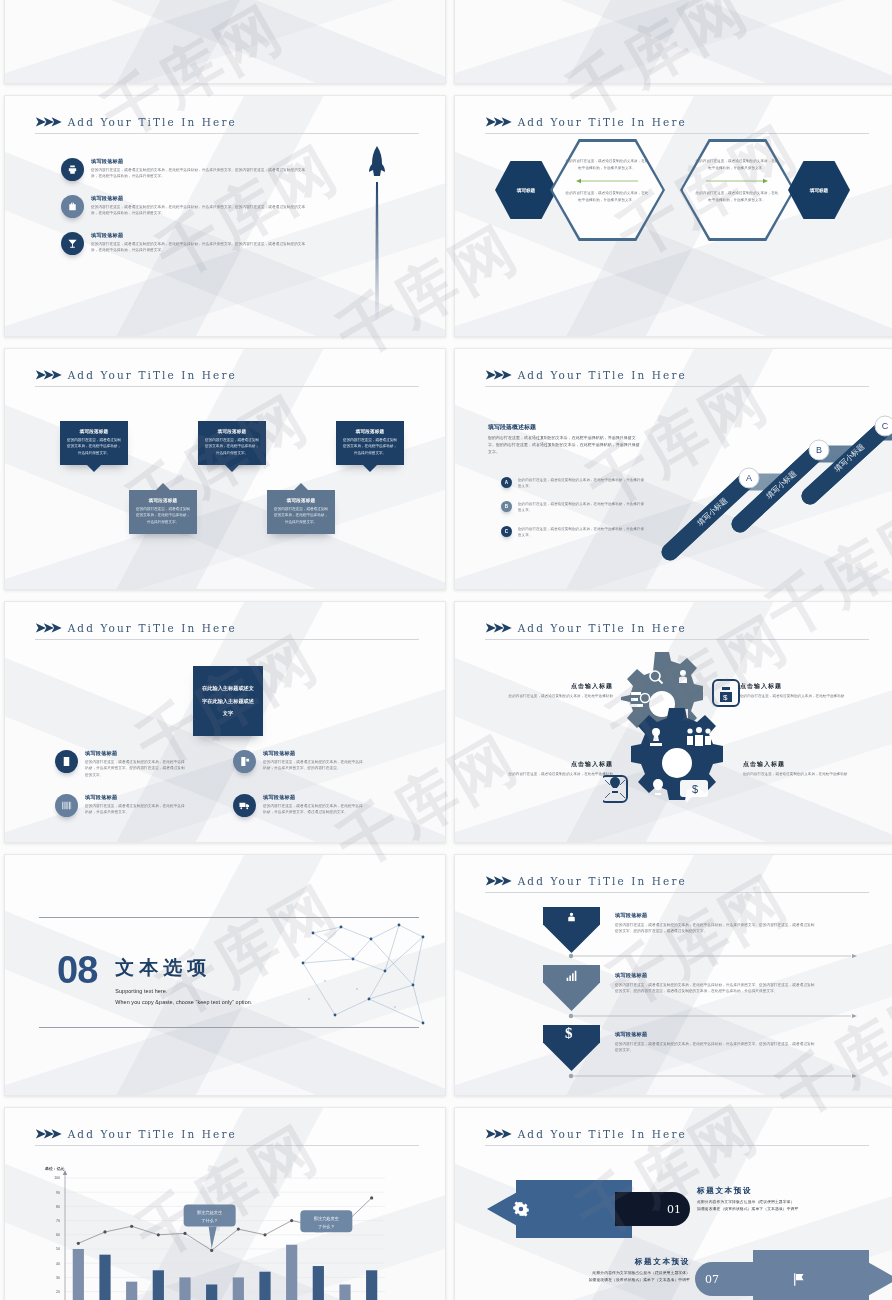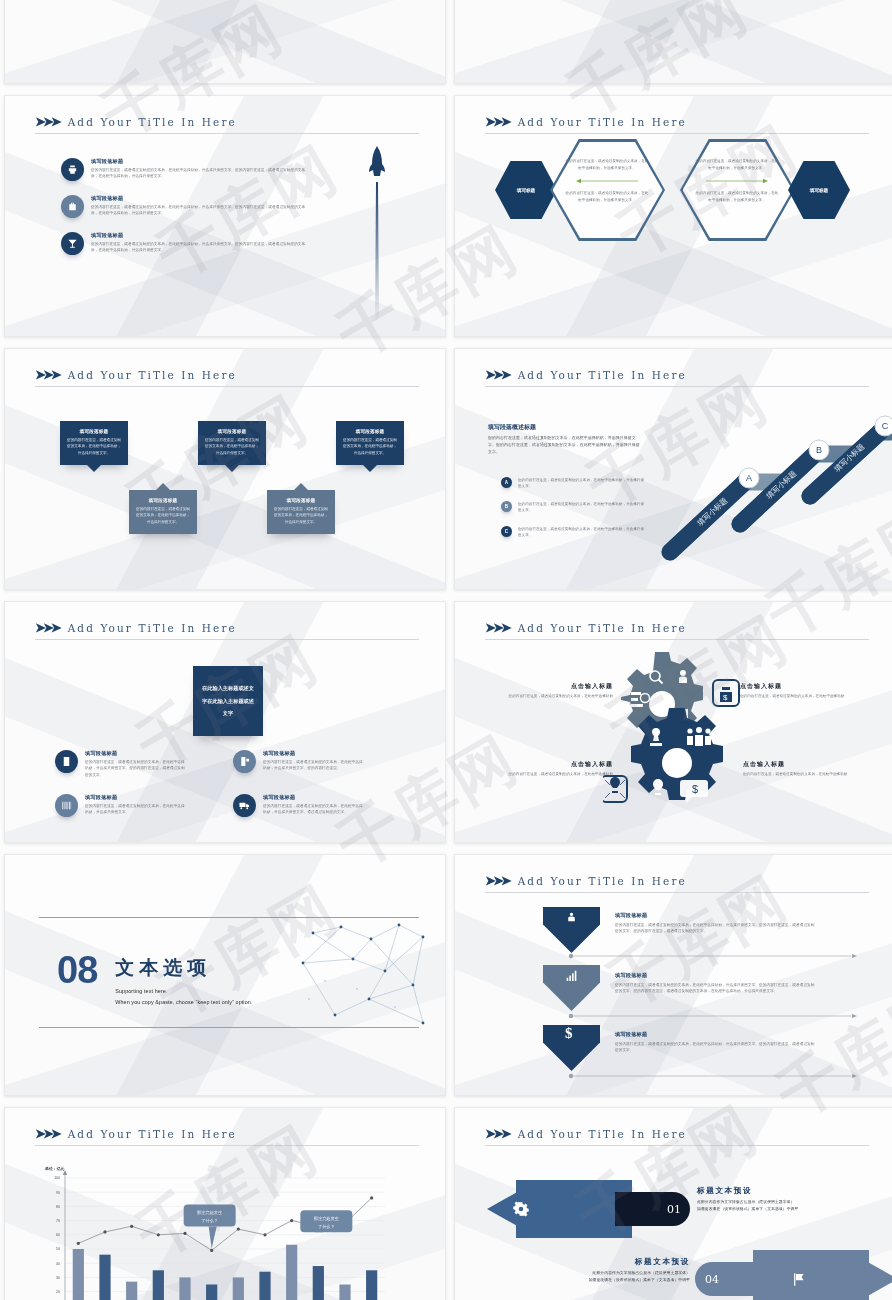--- a/index.html
+++ b/index.html
@@ -679,21 +679,21 @@
         <div class="bd" style="margin-top:3px;font-size:3.8px;color:#30353c;line-height:1.85">此部分内容作为文字排版占位显示（建议使用主题字体）</div>
         <div class="bd" style="font-size:3.8px;color:#30353c;line-height:1.85">如需更改请在（设置形状格式）菜单下（文本选项）中调整</div>
       </div>
 
       <div class="bigarrow-r" style="position:absolute;left:298px;top:142px;width:145px;height:58px;background:#6a82a0;display:flex;align-items:center;justify-content:flex-start">
         <svg viewBox="0 0 24 24" width="15" height="15" style="fill:#fff;margin-left:38px">
             <path d="M5 2h2v20H5zM8 3h12l-3 5 3 5H8z"></path>
           </svg>
       </div>
       <div style="position:absolute;left:240px;top:154px;width:78px;height:34px;background:#6a82a0;border-radius:17px 0 0 17px;display:flex;align-items:center;padding-left:10px">
-        <span class="num-pill">04</span>
+        <span class="num-pill">07</span>
       </div>
       <div style="position:absolute;left:70px;top:149px;width:165px;text-align:right">
         <div style="font-size:7.6px;font-weight:bold;color:#1d3f66;letter-spacing:1.6px">标题文本预设</div>
         <div class="bd" style="margin-top:3px;font-size:3.8px;color:#30353c;line-height:1.85">此部分内容作为文字排版占位显示（建议使用主题字体）</div>
         <div class="bd" style="font-size:3.8px;color:#30353c;line-height:1.85">如需更改请在（设置形状格式）菜单下（文本选项）中调整</div>
       </div>
     </div>
 
   </div>
 

